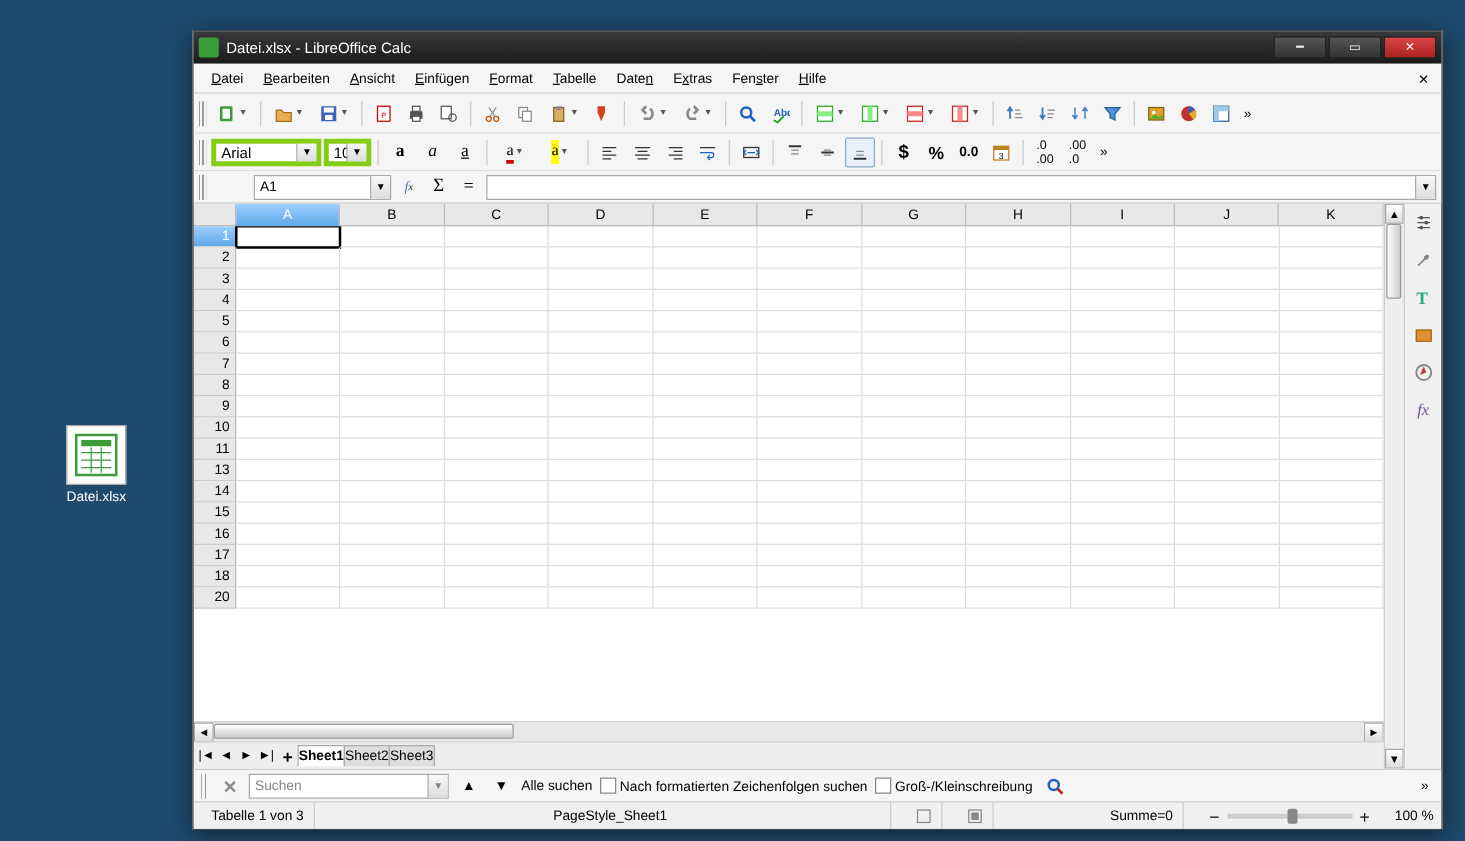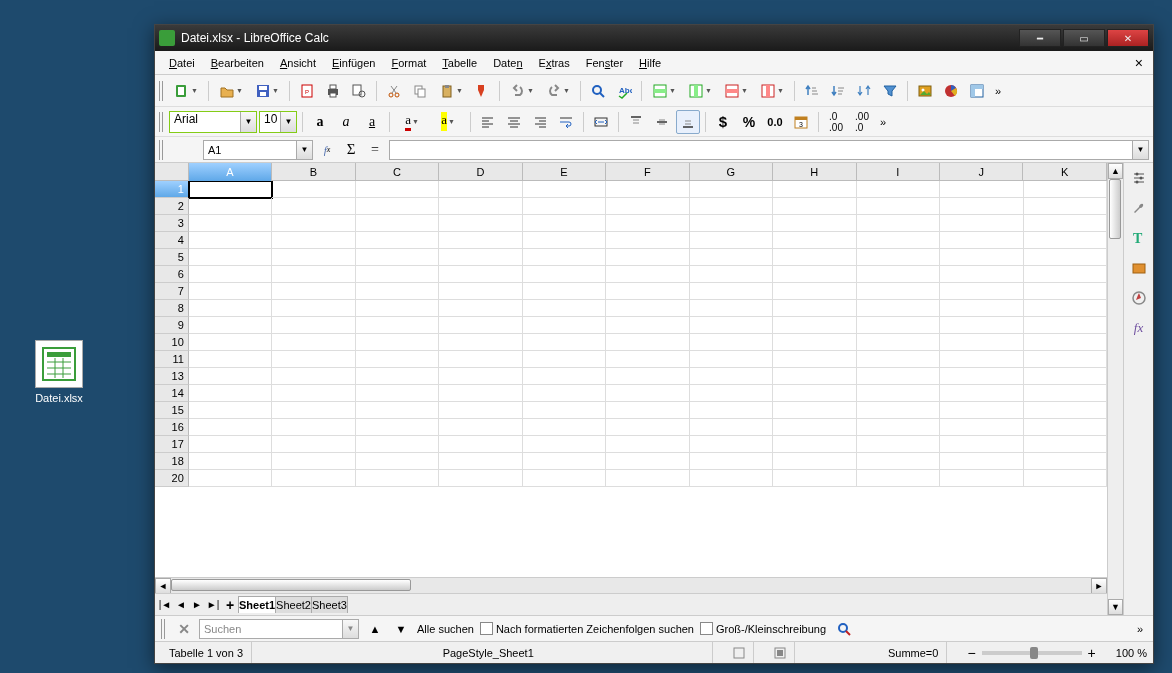--- a/index.html
+++ b/index.html
@@ -7,21 +7,21 @@
   font-family: "Segoe UI", Tahoma, sans-serif;
   font-size: 11px;
   background: #1e4a6d;
   width: 1172px;
   height: 673px;
   position: relative;
   overflow: hidden;
 }
 .desktop-icon {
   position: absolute;
-  left: 24px; top: 340px;
+  left: 42px; top: 340px;
   width: 70px;
   text-align: center;
   color: #fff;
   cursor: pointer;
 }
 .desktop-icon .icon-img {
   width: 48px; height: 48px;
   background: #fff;
   border: 1px solid #aaa;
   margin: 0 auto 4px;
@@ -94,25 +94,26 @@
   cursor: pointer;
   border: 1px solid transparent;
   border-radius: 2px;
 }
 .tbtn.drop { width: 34px; }
 .tbtn .dd { font-size: 7px; margin-left: 1px; color: #555; }
 .sep { width: 1px; height: 20px; background: #ccc; margin: 0 3px; }
 .grip { width: 6px; height: 20px; background: repeating-linear-gradient(90deg,#999 0,#999 1px,transparent 1px,transparent 3px); margin-right: 2px; }
 .font-name, .font-size {
   height: 22px;
-  border: 1px solid #84cc16;
+  border: 4px solid #84cc16;
   background: #fff;
   padding: 0 18px 0 4px;
   font-size: 12px;
   display: flex;
+  align-items: center;
   position: relative;
   cursor: pointer;
 }
 .font-name { width: 88px; }
 .font-size { width: 38px; }
 .mini-dd {
   position: absolute; right: 0; top: 0; bottom: 0; width: 16px;
   background: linear-gradient(#f8f8f8,#ddd);
   border-left: 1px solid #aaa;
   display: flex; align-items: center; justify-content: center;

